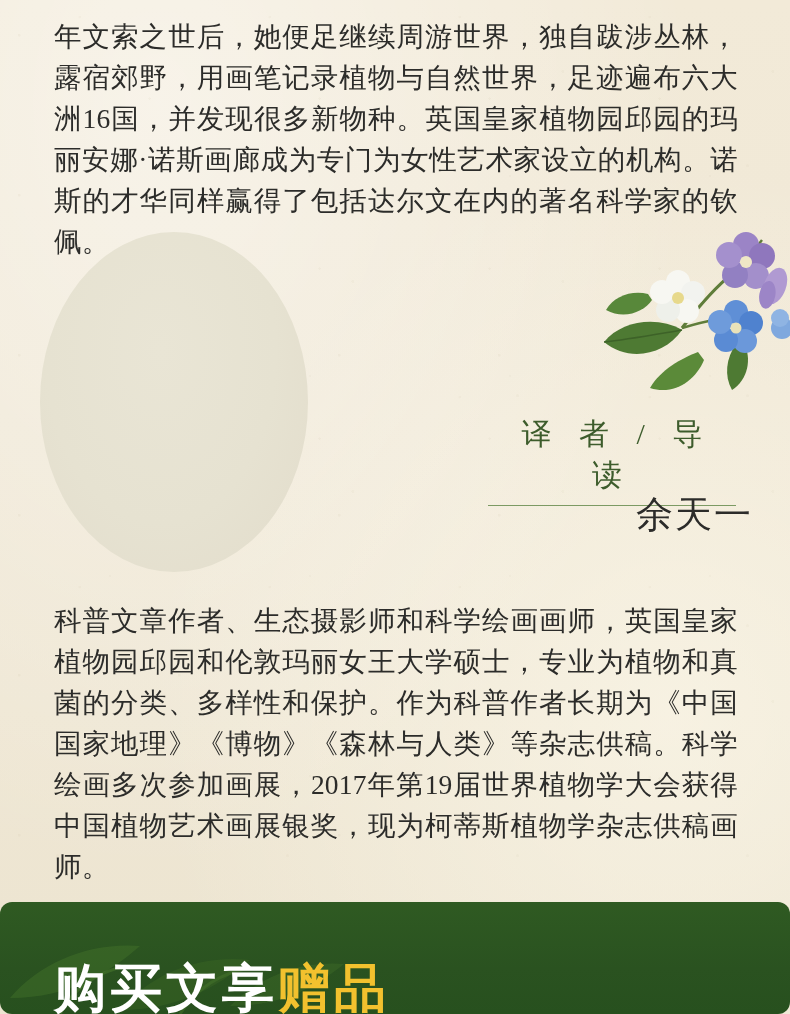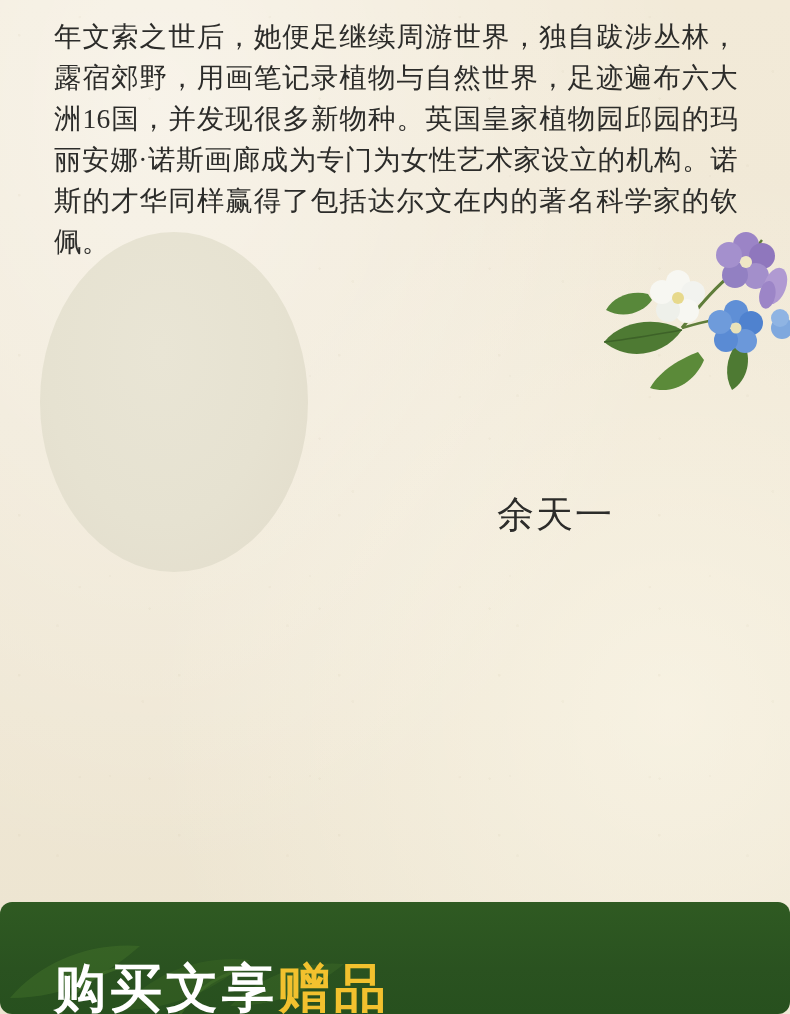--- a/index.html
+++ b/index.html
@@ -94,23 +94,24 @@
     position: absolute;
     left: 0;
     right: 0;
     bottom: 0;
     height: 1.5px;
     background: #7c9a63;
   }
 
   .author-name {
     position: absolute;
-    right: 45px;
+    right: 37px;
     top: 490px;
     width: 248px;
+    text-align: right;
     color: #2c2c2a;
     font-size: 37px;
     letter-spacing: 2px;
   }
 
   
   .green-banner {
     position: absolute;
     left: 0;
     bottom: 0;
@@ -196,23 +197,28 @@
         <ellipse cx="0" cy="0" rx="11" ry="19" fill="#b09ad2" transform="rotate(20)"></ellipse>
         <ellipse cx="-6" cy="10" rx="8" ry="14" fill="#9c85c7" transform="rotate(10)"></ellipse>
       </g>
       <g transform="translate(196,104)">
         <circle cx="0" cy="0" r="11" fill="#7fa8de"></circle>
         <circle cx="-2" cy="-10" r="9" fill="#8fb4e3"></circle>
       </g>
     </svg>
   </div>
 
+  <div class="section-heading">
+    <span>译 者 / 导 读</span>
+    <span class="rule"></span>
+  </div>
 
   <div class="author-name">余天一</div>
 
+  <p class="body-text" id="bio-paragraph">科普文章作者、生态摄影师和科学绘画画师，英国皇家植物园邱园和伦敦玛丽女王大学硕士，专业为植物和真菌的分类、多样性和保护。作为科普作者长期为《中国国家地理》《博物》《森林与人类》等杂志供稿。科学绘画多次参加画展，2017年第19届世界植物学大会获得中国植物艺术画展银奖，现为柯蒂斯植物学杂志供稿画师。</p>
 
   <div class="green-banner">
     <div class="banner-leaves">
       <svg viewBox="0 0 420 112" width="420" height="112" xmlns="http://www.w3.org/2000/svg">
         <path d="M10 96 C40 60 90 40 140 44 C110 70 70 96 10 96 Z" fill="#4a7a2e" opacity="0.7"></path>
         <path d="M120 108 C150 72 200 52 250 58 C216 86 176 108 120 108 Z" fill="#3f6b27" opacity="0.7"></path>
         <path d="M230 104 C258 76 300 58 344 62 C314 86 282 104 230 104 Z" fill="#4a7a2e" opacity="0.55"></path>
         <path d="M60 112 C72 88 96 70 126 64" stroke="#5f9437" stroke-width="3" fill="none" opacity="0.6"></path>
         <path d="M180 112 C196 86 222 70 252 66" stroke="#5f9437" stroke-width="3" fill="none" opacity="0.5"></path>
       </svg>

